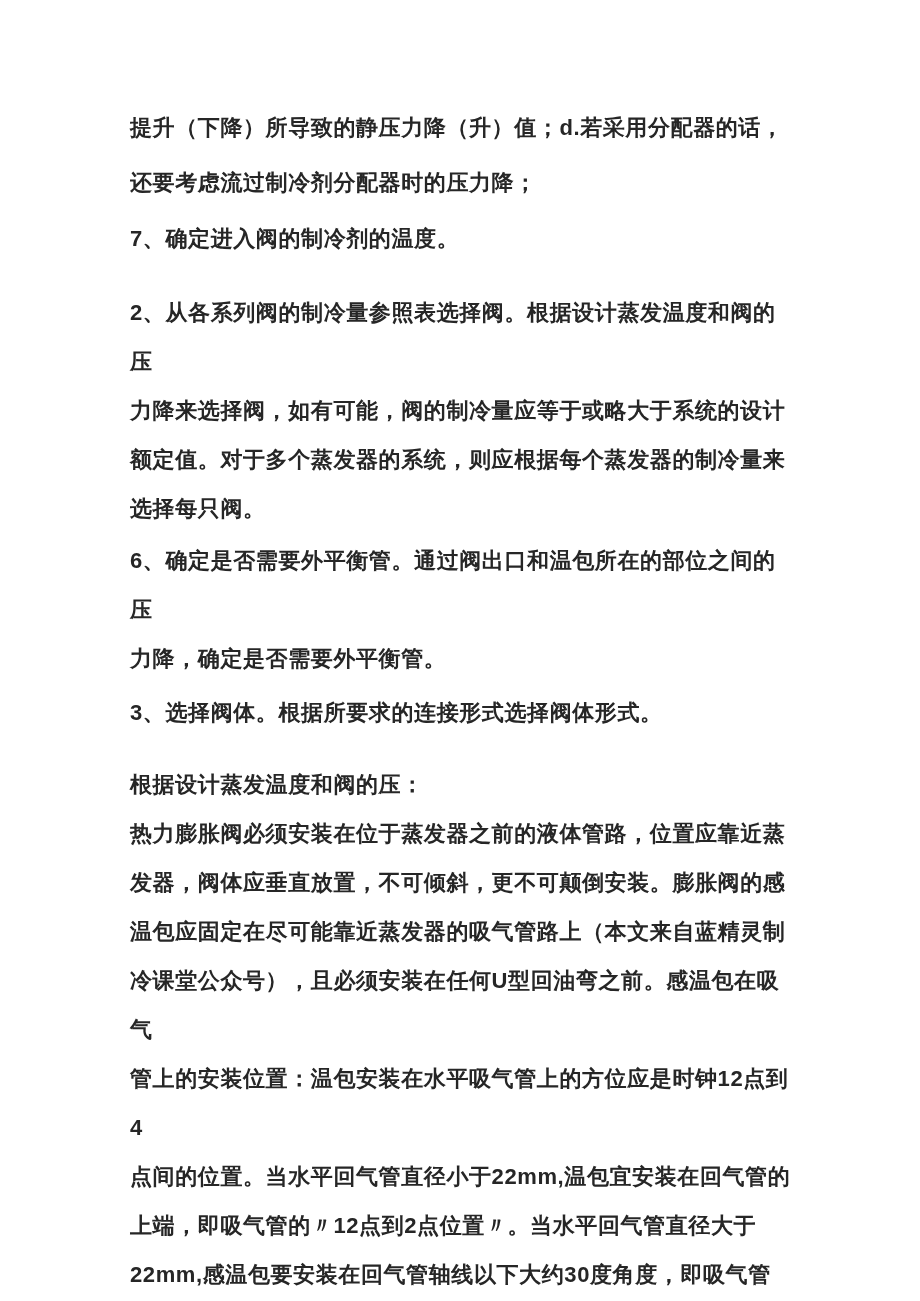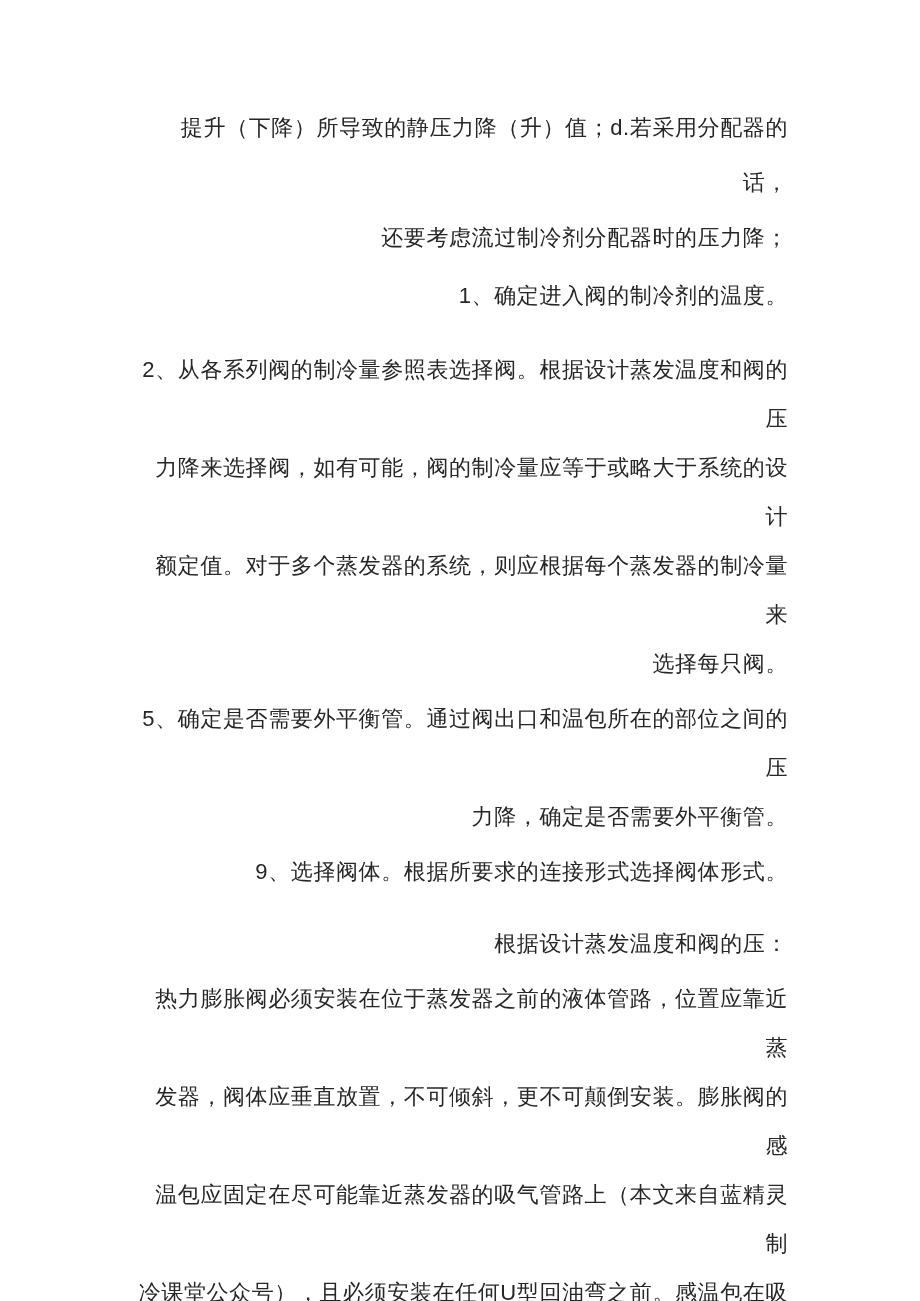--- a/index.html
+++ b/index.html
@@ -15,49 +15,50 @@
     overflow: hidden;
   }
   .page {
     box-sizing: border-box;
     width: 920px;
     height: 1301px;
     padding: 100px 126px 0 130px;
     background: #ffffff;
   }
   .para {
-    margin: 6px;
+    margin: 0;
     font-size: 22px;
     line-height: 49px;
     letter-spacing: 0.6px;
     white-space: pre-line;
-    text-align: right;
+    text-align: left;
+    font-weight: bold;
   }
   .para.p0 { line-height: 55px; margin-top: 0; }
   .para.p1 { margin-top: 4px; }
   .para.p2 { margin-top: 25px; }
   .para.p3 { margin-top: 3px; }
   .para.p4 { margin-top: 5px; }
   .para.p5 { margin-top: 23px; }
   .para.p6 { margin-top: 0; }
 </style>
 </head>
 <body>
 
 <div class="page">
   <p class="para p0">提升（下降）所导致的静压力降（升）值；d.若采用分配器的话，
 还要考虑流过制冷剂分配器时的压力降；</p>
-  <p class="para p1">1、确定进入阀的制冷剂的温度。</p>
+  <p class="para p1">7、确定进入阀的制冷剂的温度。</p>
   <p class="para p2">2、从各系列阀的制冷量参照表选择阀。根据设计蒸发温度和阀的压
 力降来选择阀，如有可能，阀的制冷量应等于或略大于系统的设计
 额定值。对于多个蒸发器的系统，则应根据每个蒸发器的制冷量来
 选择每只阀。</p>
-  <p class="para p3">5、确定是否需要外平衡管。通过阀出口和温包所在的部位之间的压
+  <p class="para p3">6、确定是否需要外平衡管。通过阀出口和温包所在的部位之间的压
 力降，确定是否需要外平衡管。</p>
-  <p class="para p4">9、选择阀体。根据所要求的连接形式选择阀体形式。</p>
+  <p class="para p4">3、选择阀体。根据所要求的连接形式选择阀体形式。</p>
   <p class="para p5">根据设计蒸发温度和阀的压：</p>
   <p class="para p6">热力膨胀阀必须安装在位于蒸发器之前的液体管路，位置应靠近蒸
 发器，阀体应垂直放置，不可倾斜，更不可颠倒安装。膨胀阀的感
 温包应固定在尽可能靠近蒸发器的吸气管路上（本文来自蓝精灵制
 冷课堂公众号），且必须安装在任何U型回油弯之前。感温包在吸气
 管上的安装位置：温包安装在水平吸气管上的方位应是时钟12点到4
 点间的位置。当水平回气管直径小于22mm,温包宜安装在回气管的
 上端，即吸气管的〃12点到2点位置〃。当水平回气管直径大于
 22mm,感温包要安装在回气管轴线以下大约30度角度，即吸气管
 的〃3点到4点钟〃位置。</p>

